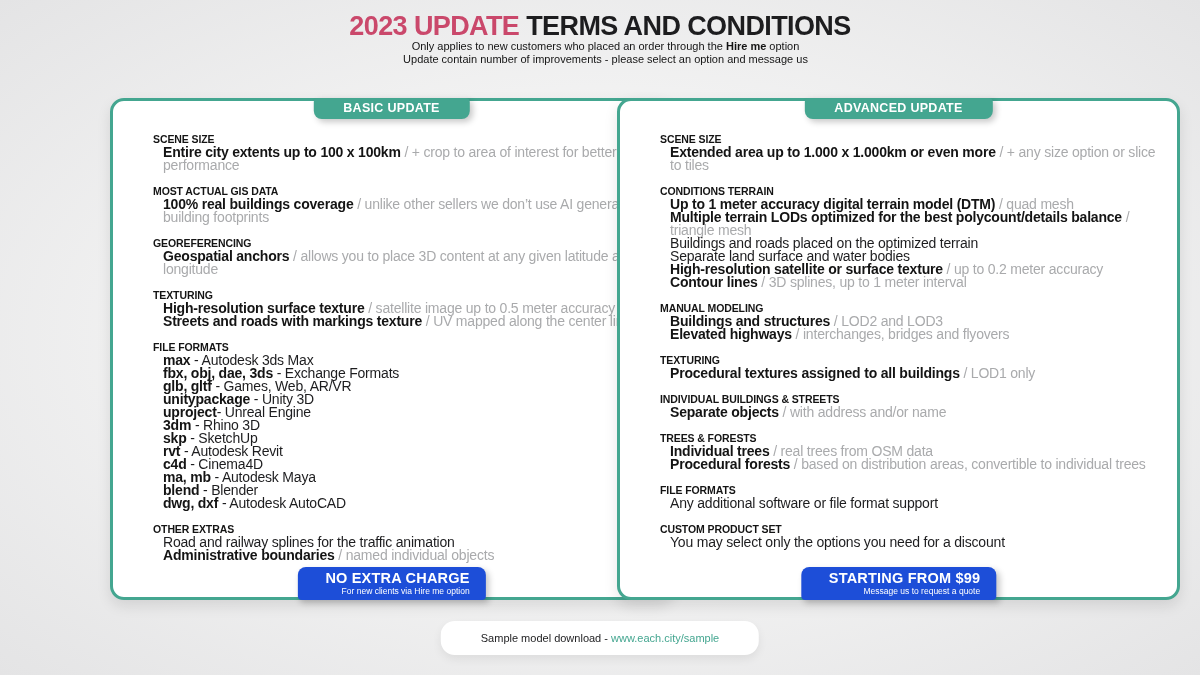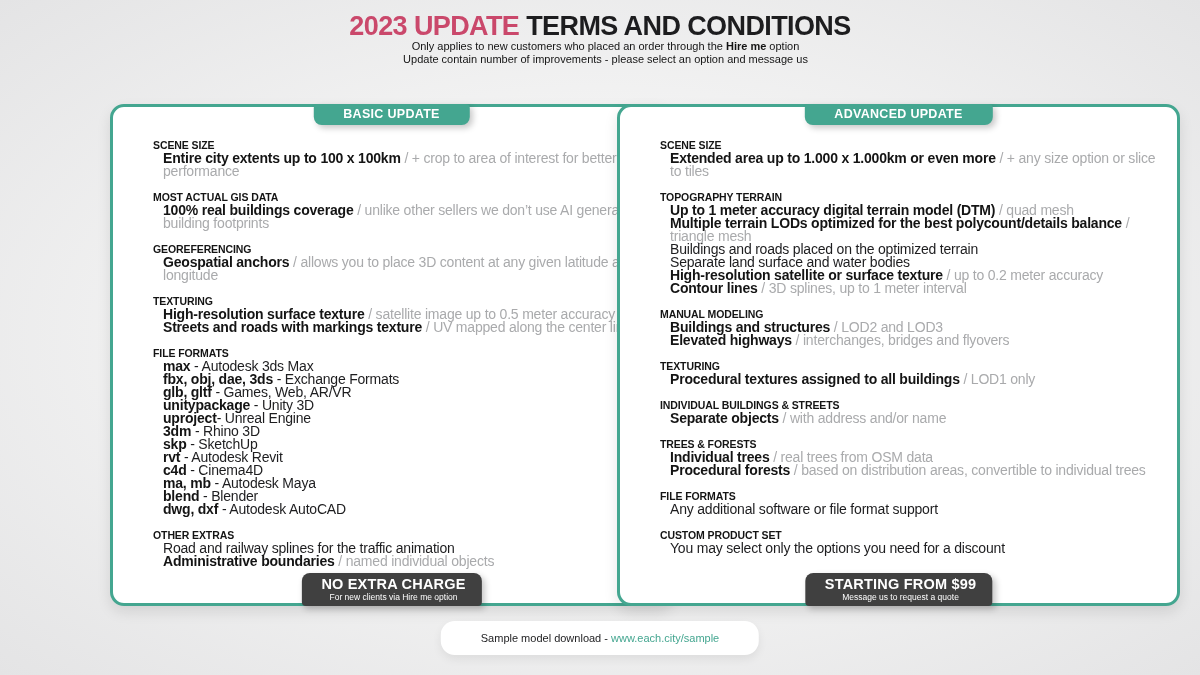--- a/index.html
+++ b/index.html
@@ -17,44 +17,44 @@
   .title {
     font-size: 27px; font-weight: 700; letter-spacing: -0.6px; line-height: 28px;
     white-space: nowrap;
   }
   .title .hl { color: #ca486b; }
   .subtitle { font-size: 11px; line-height: 13px; color: #141414; padding-left: 11px; }
   .subtitle b { font-weight: 700; }
 
   
   .panel {
-    position: absolute; top: 104px; width: 563px; height: 502px;
+    position: absolute; top: 98px; width: 563px; height: 502px;
     background: #ffffff;
     border: 3px solid #44a690;
     border-radius: 14px;
     box-shadow: 0 6px 14px rgba(0,0,0,0.10);
   }
   .panel.left  { left: 110px; }
   .panel.right { left: 617px; }
 
   .top-badge {
     position: absolute; top: -3px; left: 50%; transform: translateX(-50%);
     background: #44a690; color: #ffffff;
     font-size: 12.5px; font-weight: 700; letter-spacing: 0.3px;
     padding: 3px 30px 4px 30px;
     border-radius: 4px 4px 8px 8px;
     box-shadow: 3px 3px 6px rgba(0,0,0,0.22);
     white-space: nowrap;
   }
 
   .bottom-badge {
     position: absolute; bottom: -3px; left: 50%; transform: translateX(-50%);
-    background: #404040; color: #ffffff;
-    text-align: center;
-    padding: 3px 16px 4px 20px;
+    background: #1d4ed8; color: #ffffff;
+    text-align: right;
+    padding: 3px 16px 4px 28px;
     border-radius: 8px 8px 4px 4px;
     box-shadow: 3px 3px 6px rgba(0,0,0,0.22);
     white-space: nowrap;
   }
   .bottom-badge .bb-title { font-size: 14.5px; font-weight: 700; line-height: 16px; letter-spacing: 0.2px; }
   .bottom-badge .bb-sub   { font-size: 8.5px; line-height: 10px; }
 
   .sections { padding: 32px 8px 0 40px; }
   .section { margin-bottom: 13px; }
   .sec-heading {
@@ -138,21 +138,21 @@
 </div>
 
 <div class="panel right">
   <div class="top-badge">ADVANCED UPDATE</div>
   <div class="sections">
       <div class="section">
         <div class="sec-heading">SCENE SIZE</div>
         <div class="item"><span class="lead">Extended area up to 1.000 x 1.000km or even more</span><span class="rest-muted"> / + any size option or slice to tiles</span></div>
       </div>
       <div class="section">
-        <div class="sec-heading">TOPOGRAPHY TERRAIN</div>
+        <div class="sec-heading">CONDITIONS TERRAIN</div>
         <div class="item"><span class="lead">Up to 1 meter accuracy digital terrain model (DTM)</span><span class="rest-muted"> / quad mesh</span></div>
         <div class="item"><span class="lead">Multiple terrain LODs optimized for the best polycount/details balance</span><span class="rest-muted"> / triangle mesh</span></div>
         <div class="item plain">Buildings and roads placed on the optimized terrain</div>
         <div class="item plain">Separate land surface and water bodies</div>
         <div class="item"><span class="lead">High-resolution satellite or surface texture</span><span class="rest-muted"> / up to 0.2 meter accuracy</span></div>
         <div class="item"><span class="lead">Contour lines</span><span class="rest-muted"> / 3D splines, up to 1 meter interval</span></div>
       </div>
       <div class="section">
         <div class="sec-heading">MANUAL MODELING</div>
         <div class="item"><span class="lead">Buildings and structures</span><span class="rest-muted"> / LOD2 and LOD3</span></div>

